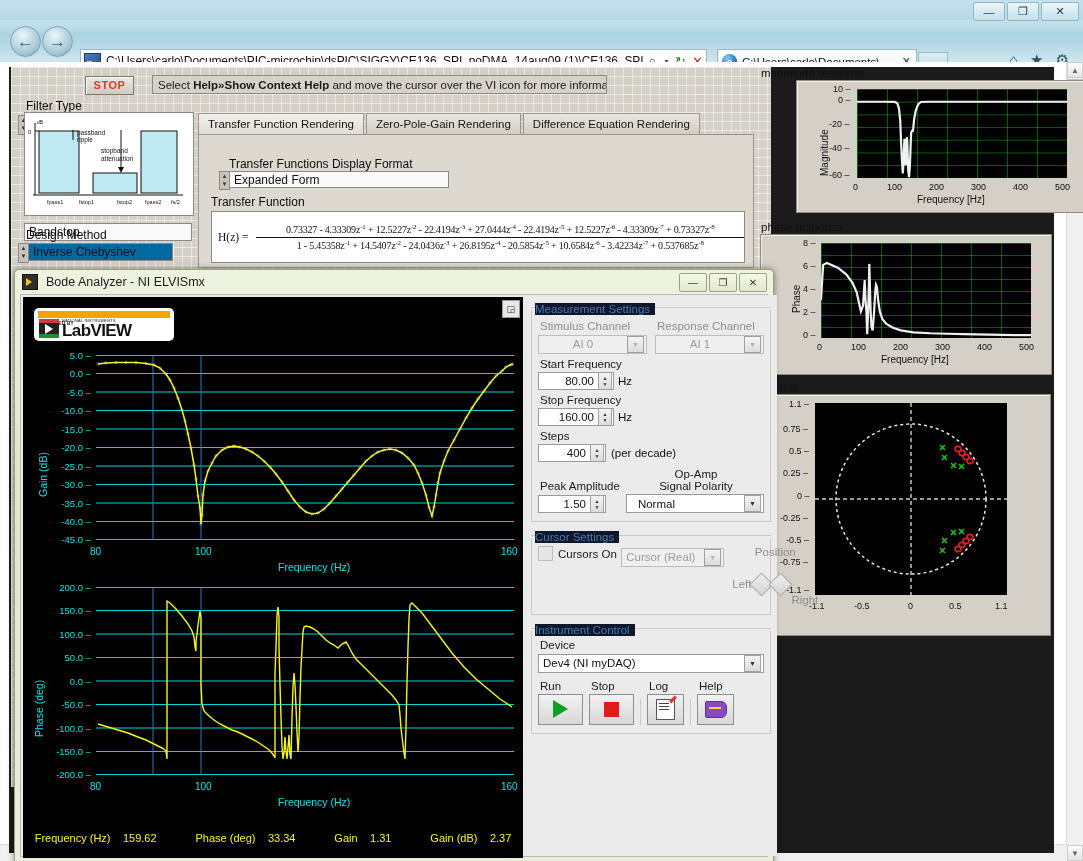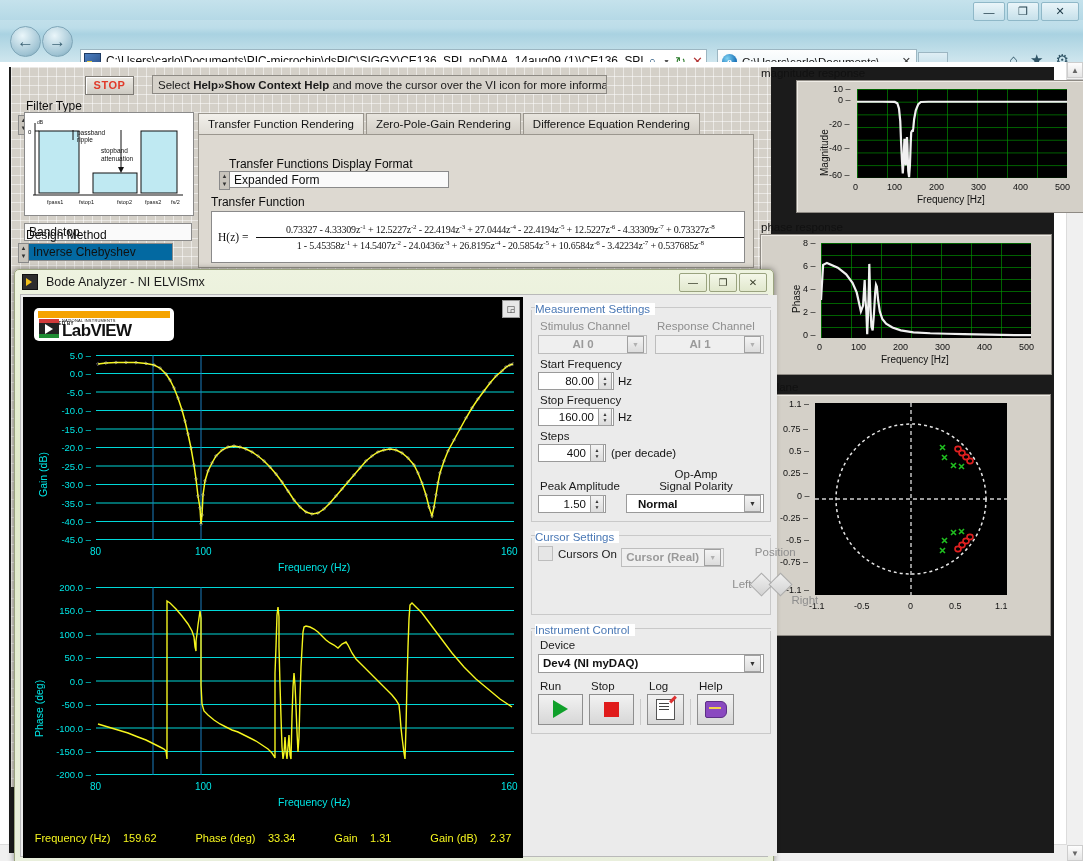--- a/index.html
+++ b/index.html
@@ -314,21 +314,21 @@
   .statusline { position:absolute; left:0; bottom:6px; width:100%; text-align:center; }
   .statusline span { font-size:11px; color:#f5f51e; margin:0 4px; }
 
   
   .bode-side {
     position:relative; width:240px; flex:0 0 auto; padding:4px 6px 0 8px;
     background:#ebebeb;
   }
   .grp { position:relative; margin-bottom:5px; }
   .grp-title {
-    font-size:11.5px; color:#4a78b5; background:#ffffff; position:relative;
+    font-size:11.5px; color:#4a78b5; background:#0f172a; position:relative;
     display:inline-block; padding-right:5px; z-index:2; left:4px;
   }
   .grp-rule {
     position:absolute; left:0; right:0; top:8px; height:1px; background:#c9c9c9; z-index:1;
   }
   .grp-rule-b { border:1px solid #c9c9c9; border-top:none; padding:6px 6px 8px 6px; margin-top:-7px; }
   .fld-label { font-size:11.5px; color:#1a1a1a; margin:4px 0 2px 2px; }
   .fld-label.dim { color:#8e8e8e; }
   .numbox {
     display:inline-flex; align-items:center; height:18px; background:#fff;
@@ -343,21 +343,21 @@
     width:12px; height:16px; flex:0 0 auto; margin-right:1px;
     background: linear-gradient(to bottom,#f4f4f4,#dcdcdc); border:1px solid #a0a0a0;
     display:flex; flex-direction:column; align-items:center; justify-content:center;
     font-size:5px; color:#333; line-height:6px;
   }
   .combo {
     display:inline-flex; align-items:center; height:19px; background:#fff;
     border:1px solid #9a9a9a; box-sizing:border-box;
   }
   .combo.dim { background:#efefef; border-color:#bdbdbd; }
-  .combo .ctext { flex:1 1 auto; font-size:11.5px; color:#111; padding:0 4px; white-space:nowrap;font-weight:bold; }
+  .combo .ctext { flex:1 1 auto; font-size:11.5px; color:#111; padding:0 4px; white-space:nowrap; }
   .combo.dim .ctext { color:#9a9a9a; }
   .combo .carrow {
     width:15px; height:15px; margin-right:2px; flex:0 0 auto;
     background: linear-gradient(to bottom,#f4f4f4,#dcdcdc); border:1px solid #a0a0a0;
     display:flex; align-items:center; justify-content:center; font-size:7px; color:#333;
   }
   .combo.dim .carrow { color:#b0b0b0; }
   .chk { display:inline-flex; align-items:center; }
   .chkbox {
     width:13px; height:13px; background:#fff; border:1px solid #9a9a9a;

